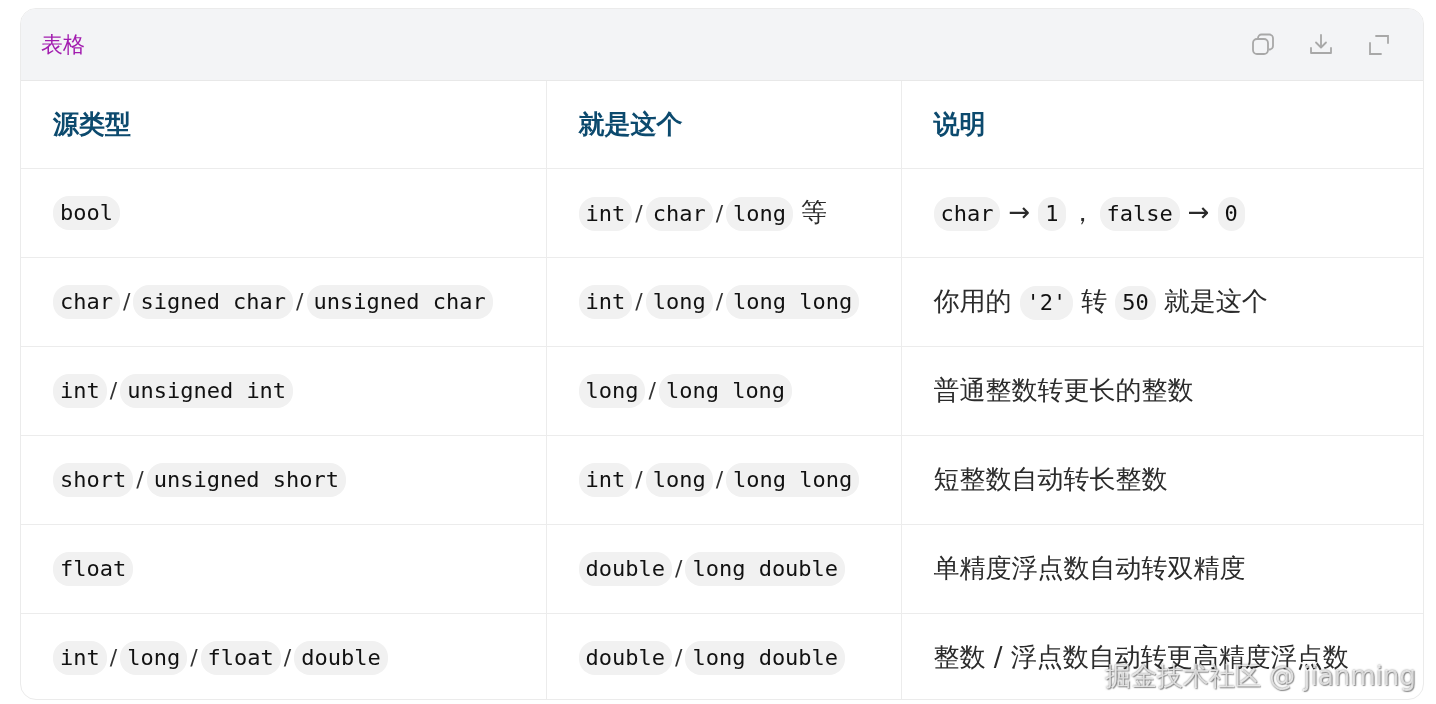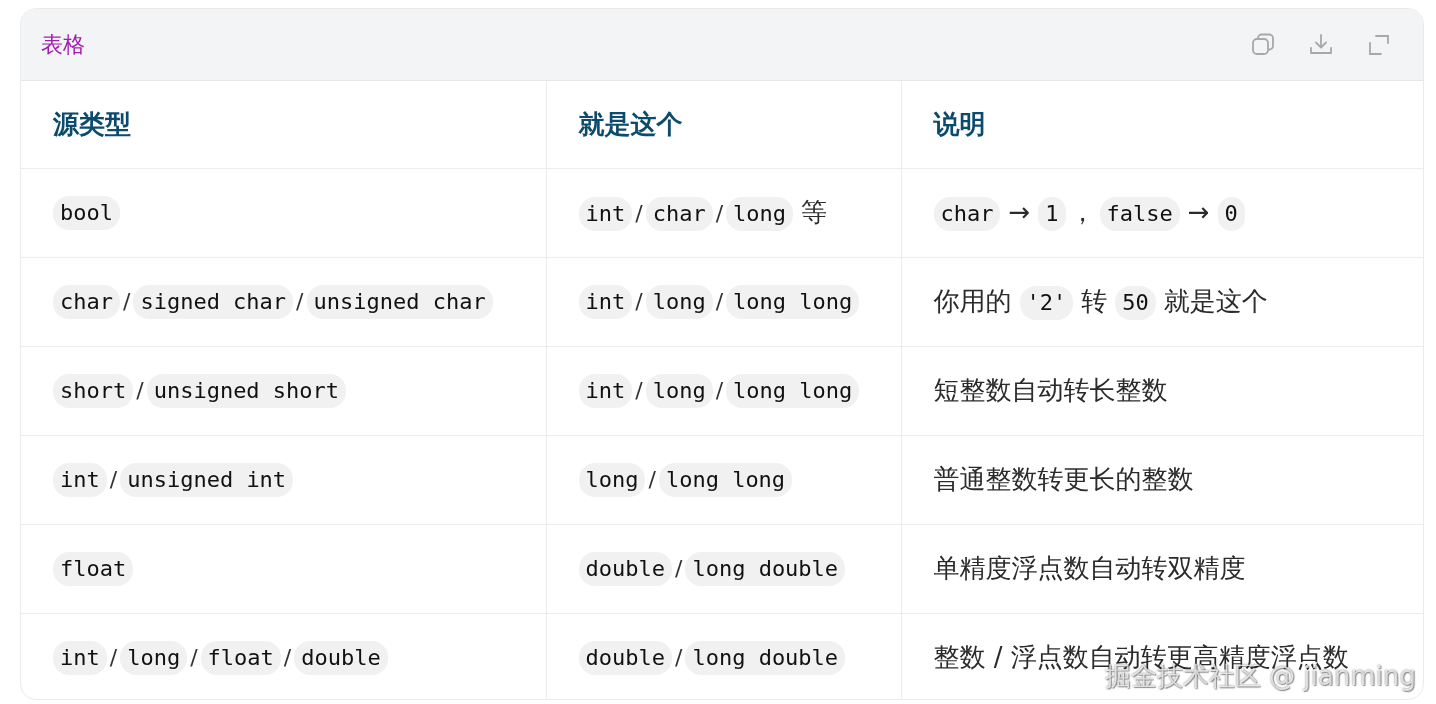--- a/index.html
+++ b/index.html
@@ -147,28 +147,28 @@
           <td><span class="code">bool</span></td>
           <td><span class="code">int</span><span class="sep">/</span><span class="code">char</span><span class="sep">/</span><span class="code">long</span><span class="txt">等</span></td>
           <td><span class="code">char</span><span class="txt">→</span><span class="code">1</span><span class="txt tight">，</span><span class="code">false</span><span class="txt">→</span><span class="code">0</span></td>
         </tr>
         <tr>
           <td><span class="code">char</span><span class="sep">/</span><span class="code">signed char</span><span class="sep">/</span><span class="code">unsigned char</span></td>
           <td><span class="code">int</span><span class="sep">/</span><span class="code">long</span><span class="sep">/</span><span class="code">long long</span></td>
           <td><span class="txt first">你用的</span><span class="code">'2'</span><span class="txt">转</span><span class="code">50</span><span class="txt">就是这个</span></td>
         </tr>
         <tr>
+          <td><span class="code">int</span><span class="sep">/</span><span class="code">unsigned int</span></td>
+          <td><span class="code">long</span><span class="sep">/</span><span class="code">long long</span></td>
+          <td><span class="txt first">普通整数转更长的整数</span></td>
+        </tr>
+        <tr>
           <td><span class="code">short</span><span class="sep">/</span><span class="code">unsigned short</span></td>
           <td><span class="code">int</span><span class="sep">/</span><span class="code">long</span><span class="sep">/</span><span class="code">long long</span></td>
           <td><span class="txt first">短整数自动转长整数</span></td>
-        </tr>
-        <tr>
-          <td><span class="code">int</span><span class="sep">/</span><span class="code">unsigned int</span></td>
-          <td><span class="code">long</span><span class="sep">/</span><span class="code">long long</span></td>
-          <td><span class="txt first">普通整数转更长的整数</span></td>
         </tr>
         <tr>
           <td><span class="code">float</span></td>
           <td><span class="code">double</span><span class="sep">/</span><span class="code">long double</span></td>
           <td><span class="txt first">单精度浮点数自动转双精度</span></td>
         </tr>
         <tr>
           <td><span class="code">int</span><span class="sep">/</span><span class="code">long</span><span class="sep">/</span><span class="code">float</span><span class="sep">/</span><span class="code">double</span></td>
           <td><span class="code">double</span><span class="sep">/</span><span class="code">long double</span></td>
           <td><span class="txt first">整数 / 浮点数自动转更高精度浮点数</span></td>

